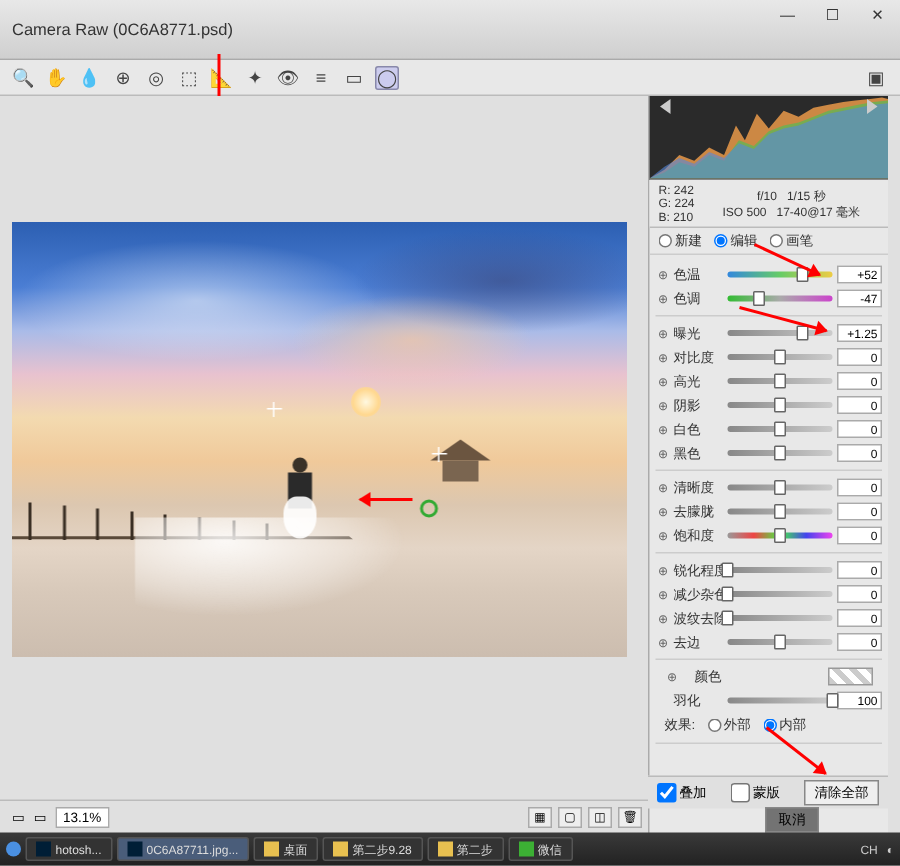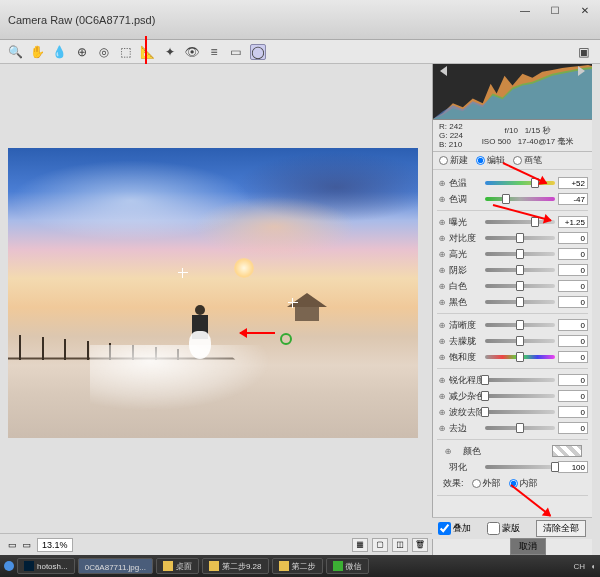--- a/index.html
+++ b/index.html
@@ -69,21 +69,21 @@
 
 .footer { position: absolute; bottom: 22px; right: 0; width: 160px; height: 22px; background: #e0e0e0; border-top: 1px solid #bbb; display: flex; align-items: center; justify-content: space-between; padding: 0 6px; font-size: 9px; }
 .footer-chk { display: flex; align-items: center; gap: 2px; }
 .footer-btn { padding: 1px 6px; border: 1px solid #888; background: #efefef; font-size: 9px; }
 
 .red-diag { position: absolute; width: 50px; height: 2px; background: red; transform-origin: left; }
 .red-diag::after { content: ''; position: absolute; right: -6px; top: -4px; border: 5px solid transparent; border-left: 8px solid red; }
 
 .taskbar { position: absolute; bottom: 0; width: 600px; height: 22px; background: linear-gradient(#3a3a3a,#222); display: flex; align-items: center; padding: 0 4px; gap: 3px; font-size: 8px; color: #ddd; }
 .task-item { padding: 1px 6px; background: #333; border: 1px solid #555; border-radius: 2px; height: 16px; display: flex; align-items: center; gap: 3px; }
-.task-item.active { background: #4a5d7a; flex-direction: column; }
+.task-item.active { background: #4a5d7a; }
 .task-icon { width: 10px; height: 10px; }
 .task-icon.ps { background: #001e36; }
 .task-icon.folder { background: #e8c050; }
 .task-icon.wx { background: #3cb034; }
 .task-icon.win { background: #4a90e2; border-radius: 50%; }
 .tray { margin-left: auto; display: flex; gap: 6px; align-items: center; color: #ccc; }
 </style>
 </head>
 <body>
 

